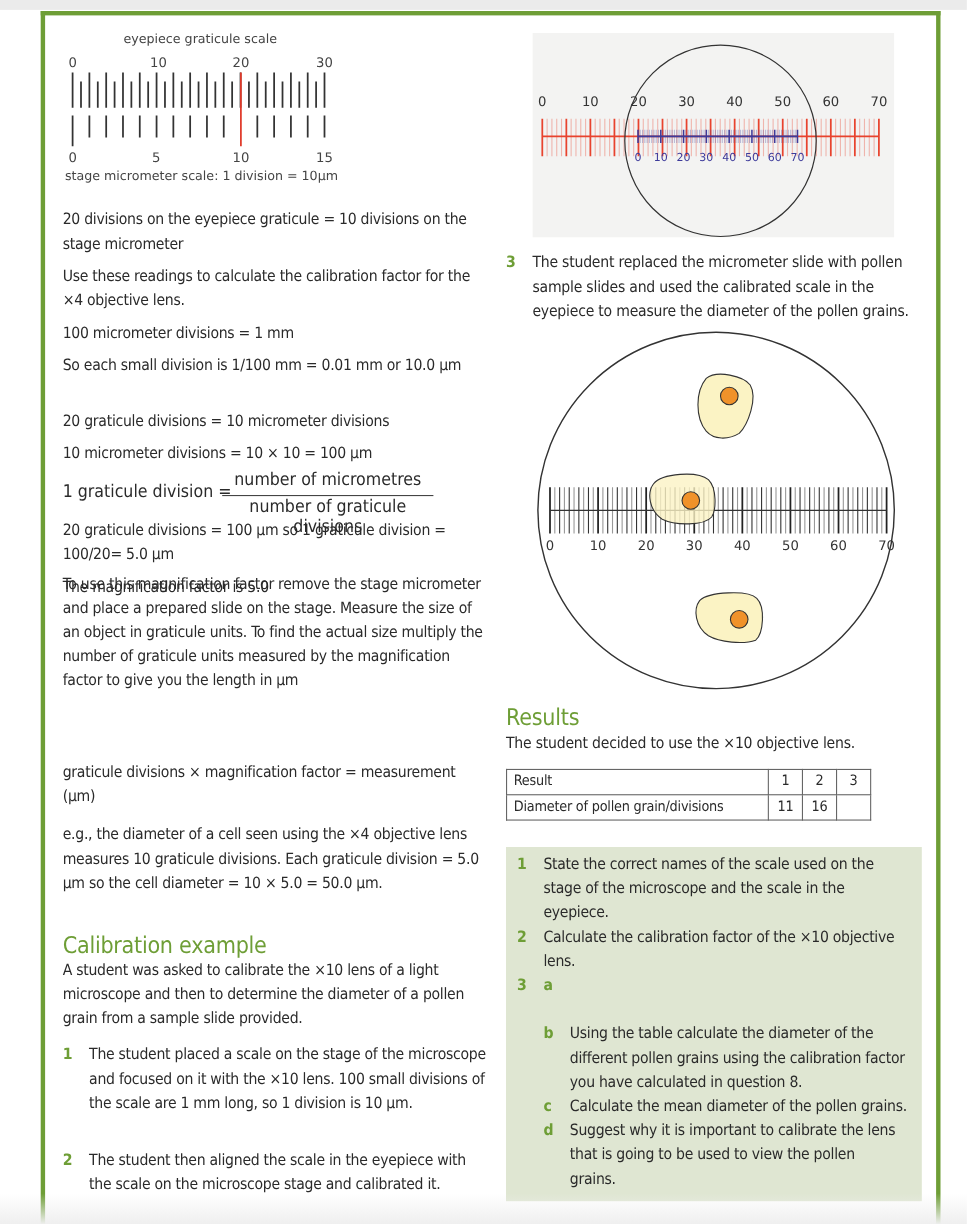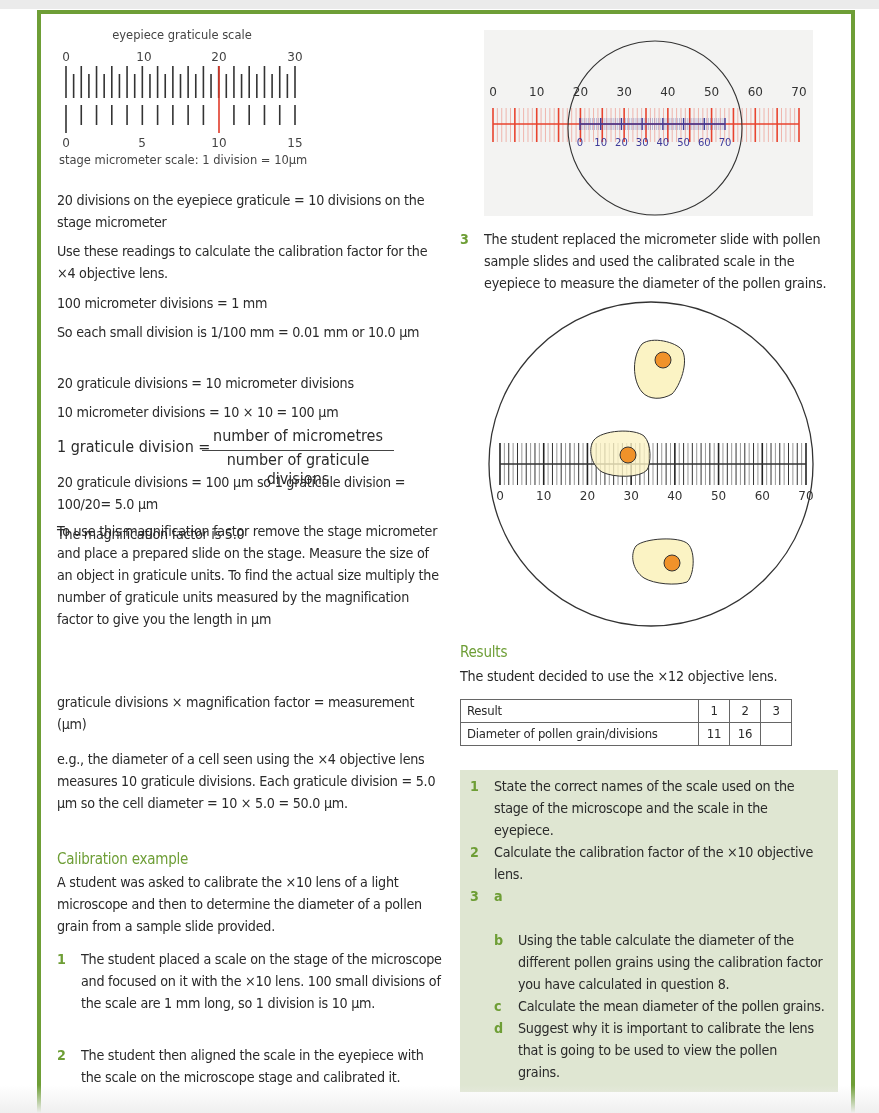--- a/index.html
+++ b/index.html
@@ -12,21 +12,21 @@
   .topstrip { position:absolute; left:0; top:0; width:879px; height:9px; background:#ebebeb; }
   .frame {
     position:absolute; left:37px; top:10px; width:818px; height:1120px;
     border-left:4px solid #6e9e36; border-top:4px solid #6e9e36; border-right:4px solid #6e9e36;
     box-sizing:border-box; background:#fff;
   }
   .bottomfade { position:absolute; left:0; top:1085px; width:879px; height:28px;
     background:linear-gradient(#ffffff00,#efefef); pointer-events:none; }
   .t { position:absolute; font-size:14.2px; line-height:22px; letter-spacing:-0.2px; stretch:condensed; }
   .p { position:absolute; left:57px; width:385px; font-size:14.2px; line-height:22px; letter-spacing:-0.25px; }
-  .h { font-size:15px; font-weight:normal; color:#6e9e36; }
+  .h { font-size:21px; font-weight:normal; color:#6e9e36; }
   .num { font-weight:bold; color:#6e9e36; display:inline-block; width:24px; }
   .sub { font-weight:bold; color:#6e9e36; display:inline-block; width:24px; }
   .frac { position:absolute; left:57px; top:426px; width:400px; height:44px; }
   .frac .lbl { position:absolute; left:0; top:11px; }
   .frac .top { position:absolute; left:145px; width:192px; text-align:center; top:0; }
   .frac .line { position:absolute; left:145px; width:192px; top:24px; border-top:1px solid #444; }
   .frac .bot { position:absolute; left:145px; width:192px; text-align:center; top:24px; }
   table.results { position:absolute; left:460px; top:699px; border-collapse:collapse; font-size:13px; }
   table.results td { border:1px solid #666; padding:0 6px; height:22px; line-height:22px; letter-spacing:-0.2px; }
   table.results td.c { text-align:center; width:26px; padding:0 2px; }
@@ -399,21 +399,21 @@
       <text x="190.85714285714286" y="200" fill="#333" font-size="12" text-anchor="middle">40</text>
       <text x="234.57142857142858" y="200" fill="#333" font-size="12" text-anchor="middle">50</text>
       <text x="278.2857142857143" y="200" fill="#333" font-size="12" text-anchor="middle">60</text>
       <text x="322" y="200" fill="#333" font-size="12" text-anchor="middle">70</text>
     </g>
   <path d="M152 246 C160 238, 196 236, 204 244 C212 252, 210 276, 203 282 C192 286, 170 284, 160 278 C148 270, 146 254, 152 246 Z" fill="#fbf3c4" stroke="#333" stroke-width="1"></path>
   <circle cx="188" cy="263" r="8" fill="#f0922a" stroke="#333" stroke-width="1"></circle>
 </svg>
 
 <div class="t h" style="left:460px;top:641px">Results</div>
-<div class="t" style="left:460px;top:665px">The student decided to use the ×12 objective lens.</div>
+<div class="t" style="left:460px;top:665px">The student decided to use the ×10 objective lens.</div>
 
 <table class="results">
   <tbody>
       <tr>
     <td style="width:225px">Result</td>
     <td class="c">1</td>
     <td class="c">2</td>
     <td class="c">3</td>
   </tr>
   <tr>

